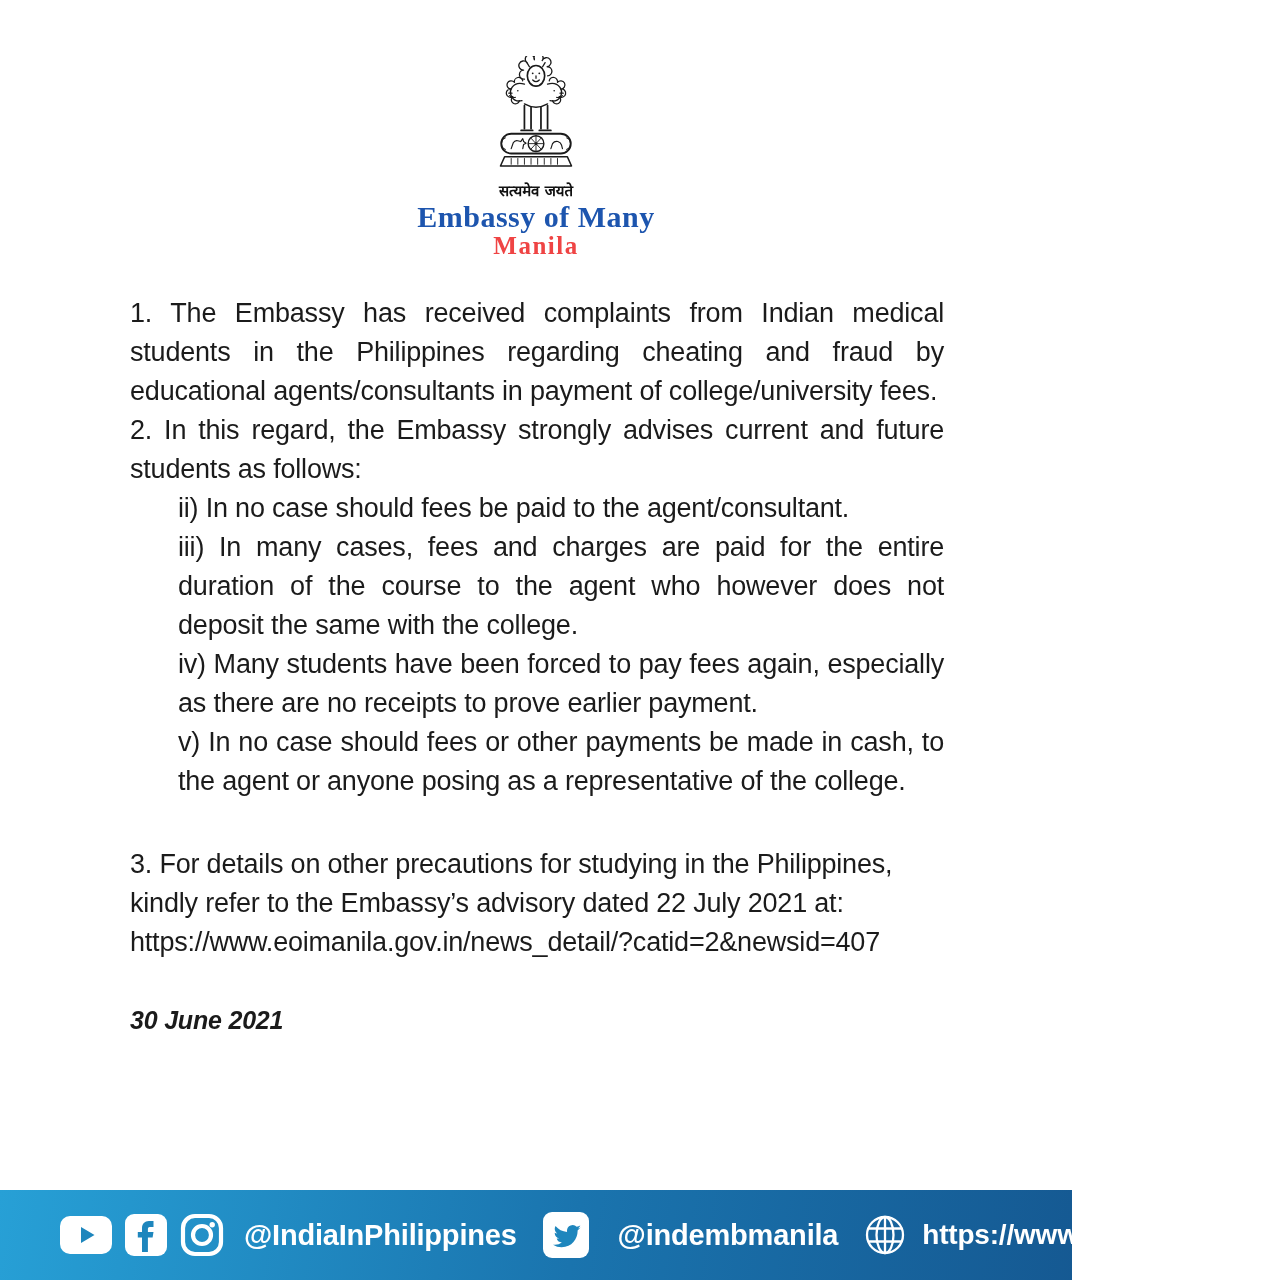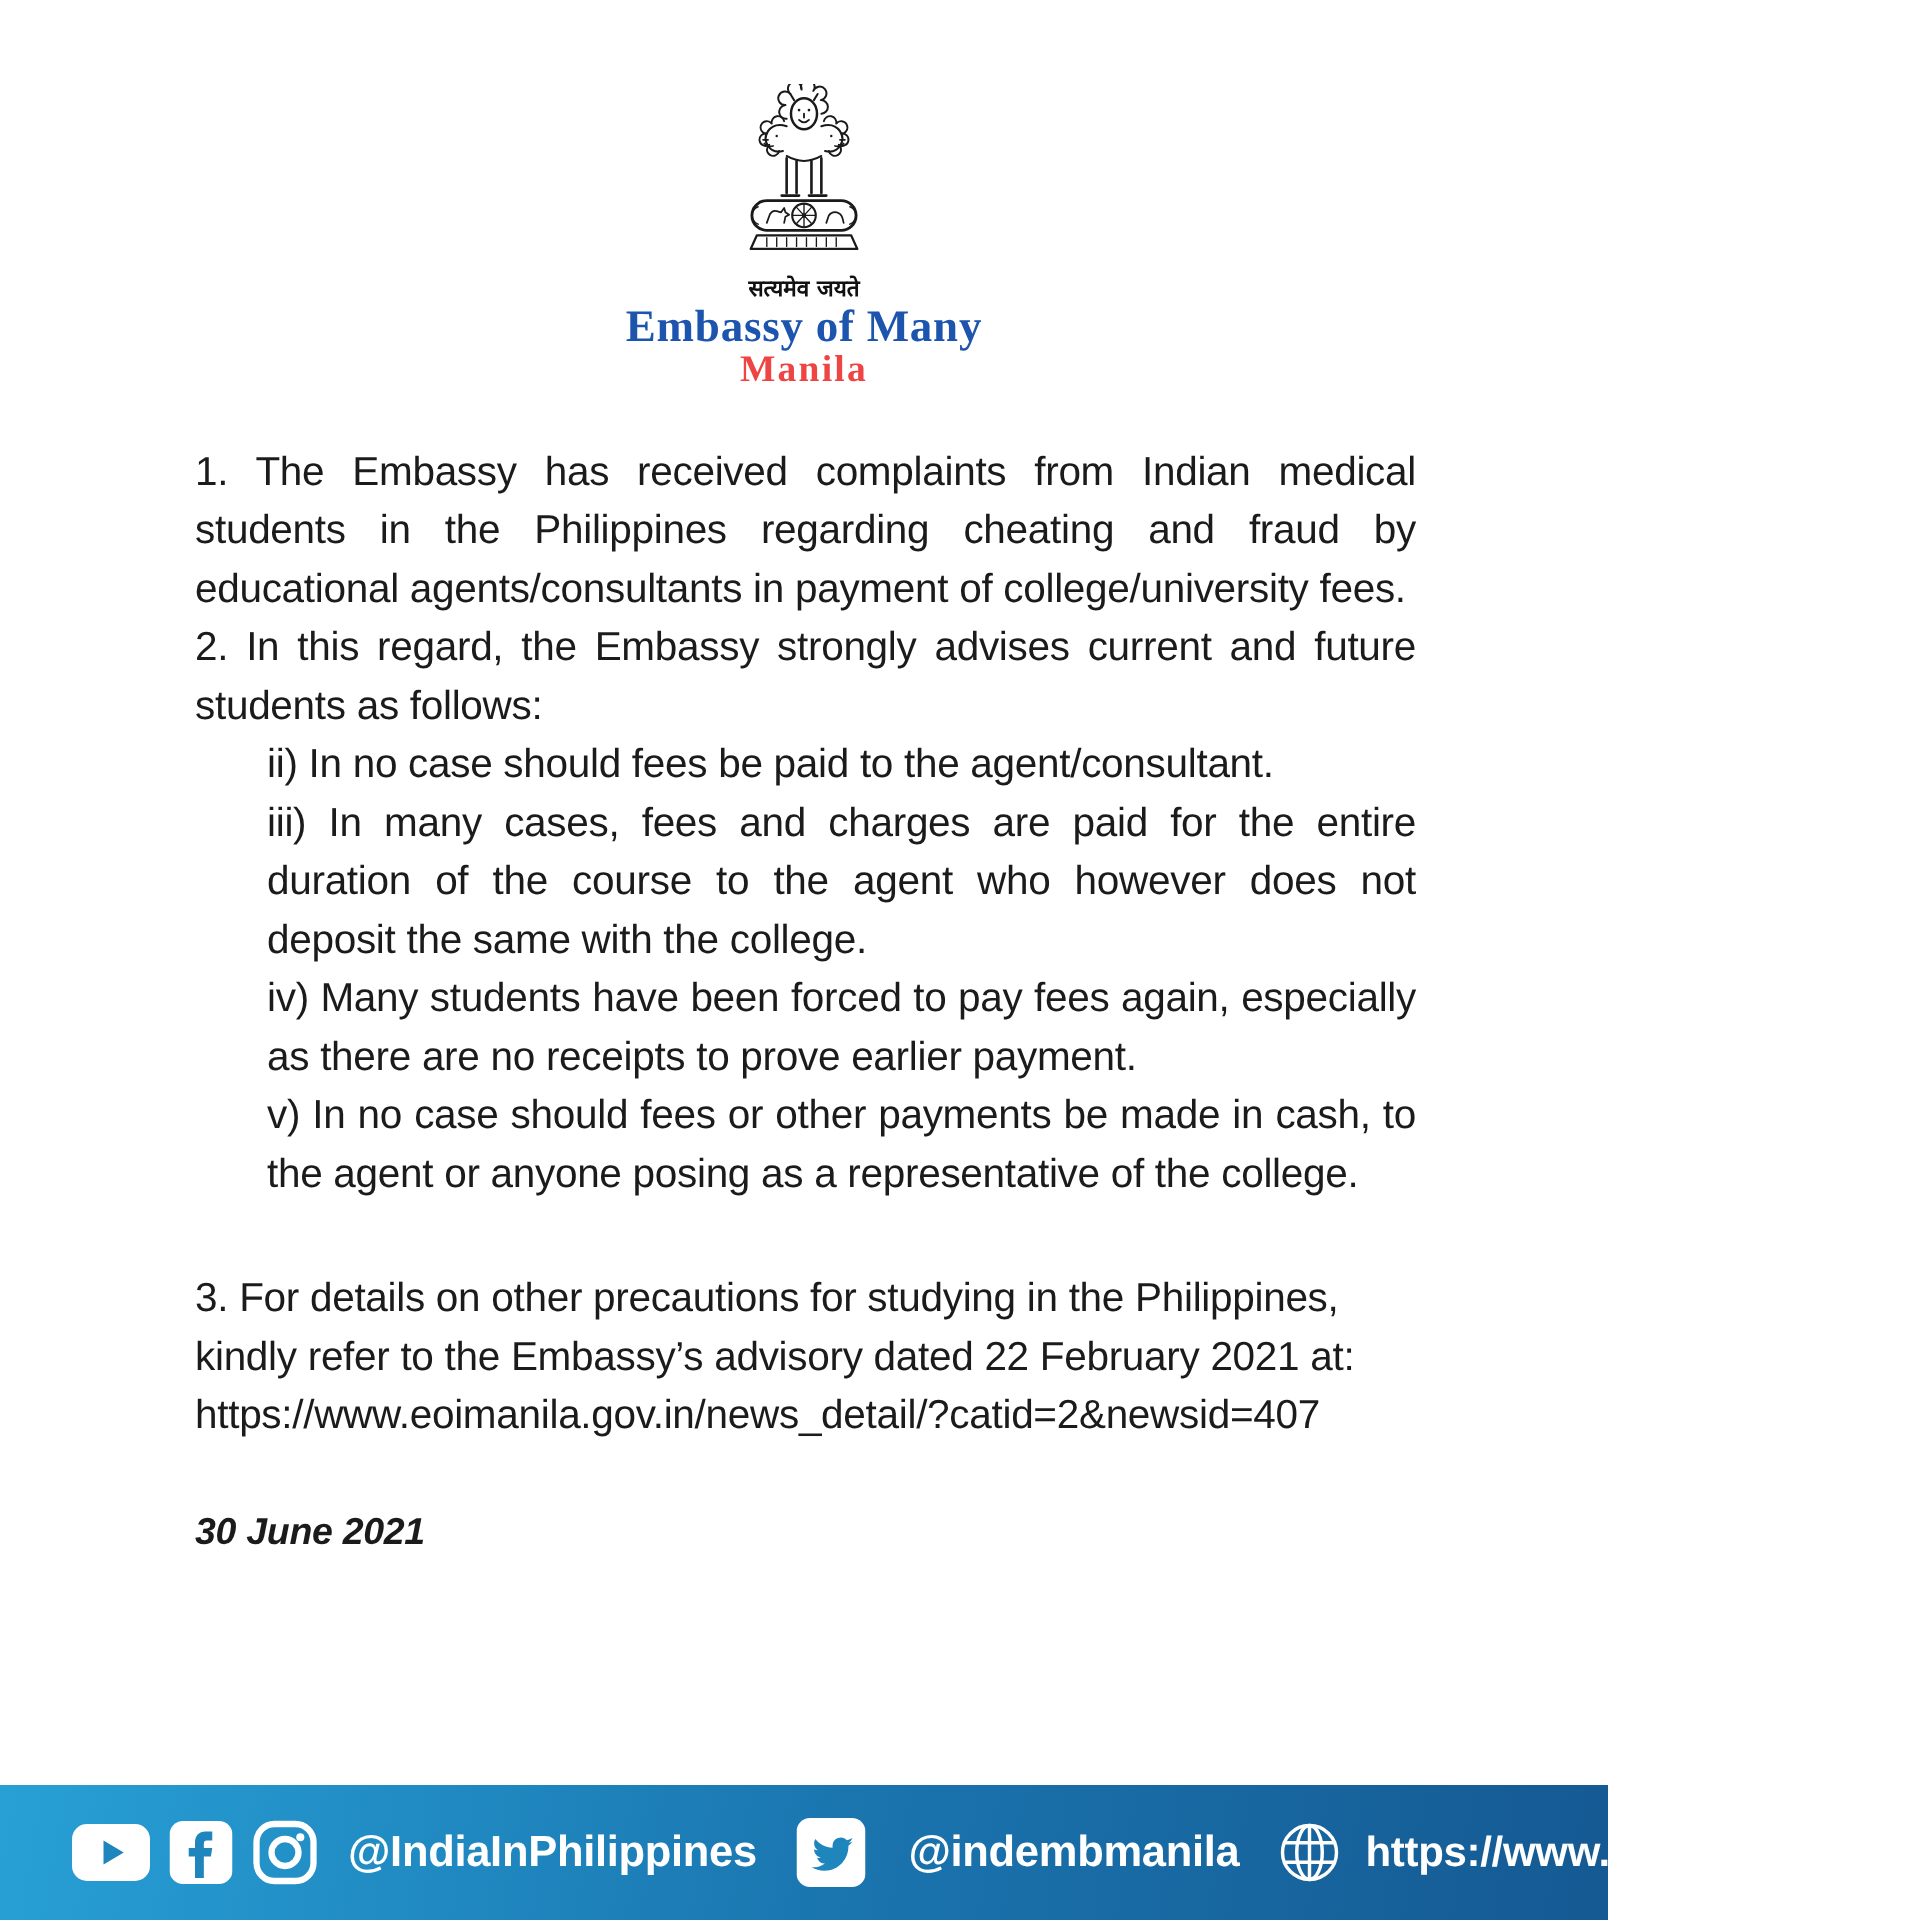--- a/index.html
+++ b/index.html
@@ -29,21 +29,21 @@
   .just{text-align:justify;}
   .block{margin-bottom:39px;}
   .block-lg{margin-bottom:44px;}
   .item{padding-left:48px;}
   .url-line{text-align:left;}
   .doc-date{font-weight:bold;font-style:italic;font-size:25px;margin-top:38px !important;}
 
   
   .footer{position:absolute;left:0;bottom:0;width:1280px;height:90px;
           background:linear-gradient(100deg,#27a0d6 0%,#1a74ae 45%,#134e87 100%);
-          display:flex;align-items:center;padding-left:48px;box-sizing:border-box;}
+          display:flex;align-items:center;padding-left:60px;box-sizing:border-box;}
   .f-icon{display:inline-flex;align-items:center;flex:0 0 auto;}
   .f-icon + .f-icon{margin-left:13px;}
   .handle{color:#fff;font-weight:bold;font-size:29px;letter-spacing:-.2px;white-space:nowrap;}
   .handle.m1{margin-left:20px;margin-right:26px;}
   .handle.m2{margin-left:29px;margin-right:24px;}
   .handle.m3{margin-left:14px;font-size:28px;}
 </style>
 </head>
 <body>
 
@@ -100,21 +100,21 @@
 
     <div class="block-lg">
       <p class="just">2. In this regard, the Embassy strongly advises current and future students as follows:</p>
       <p class="just item">ii) In no case should fees be paid to the agent/consultant.</p>
       <p class="just item">iii) In many cases, fees and charges are paid for the entire duration of the course to the agent who however does not deposit the same with the college.</p>
       <p class="just item">iv) Many students have been forced to pay fees again, especially as there are no receipts to prove earlier payment.</p>
       <p class="just item">v) In no case should fees or other payments be made in cash, to the agent or anyone posing as a representative of the college.</p>
     </div>
 
     <div class="block">
-      <p>3. For details on other precautions for studying in the Philippines, kindly refer to the Embassy’s advisory dated 22 February 2021 at:</p>
+      <p>3. For details on other precautions for studying in the Philippines, kindly refer to the Embassy’s advisory dated 22 July 2021 at:</p>
       <p class="url-line">https://www.eoimanila.gov.in/news_detail/?catid=2&amp;newsid=407</p>
     </div>
 
     <p class="doc-date">30 June 2021</p>
   </main>
 
   <footer class="footer">
     <span class="f-icon">
       <svg width="52" height="38" viewBox="0 0 52 38">
           <rect width="52" height="38" rx="10" fill="#fff"></rect>

